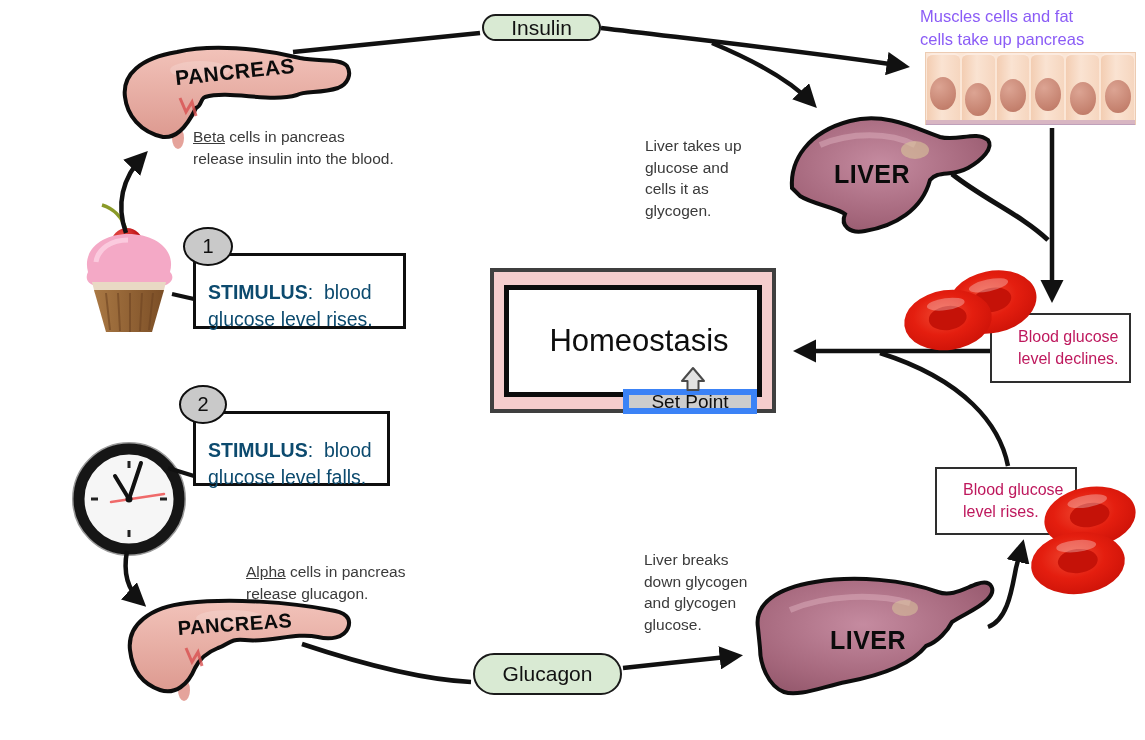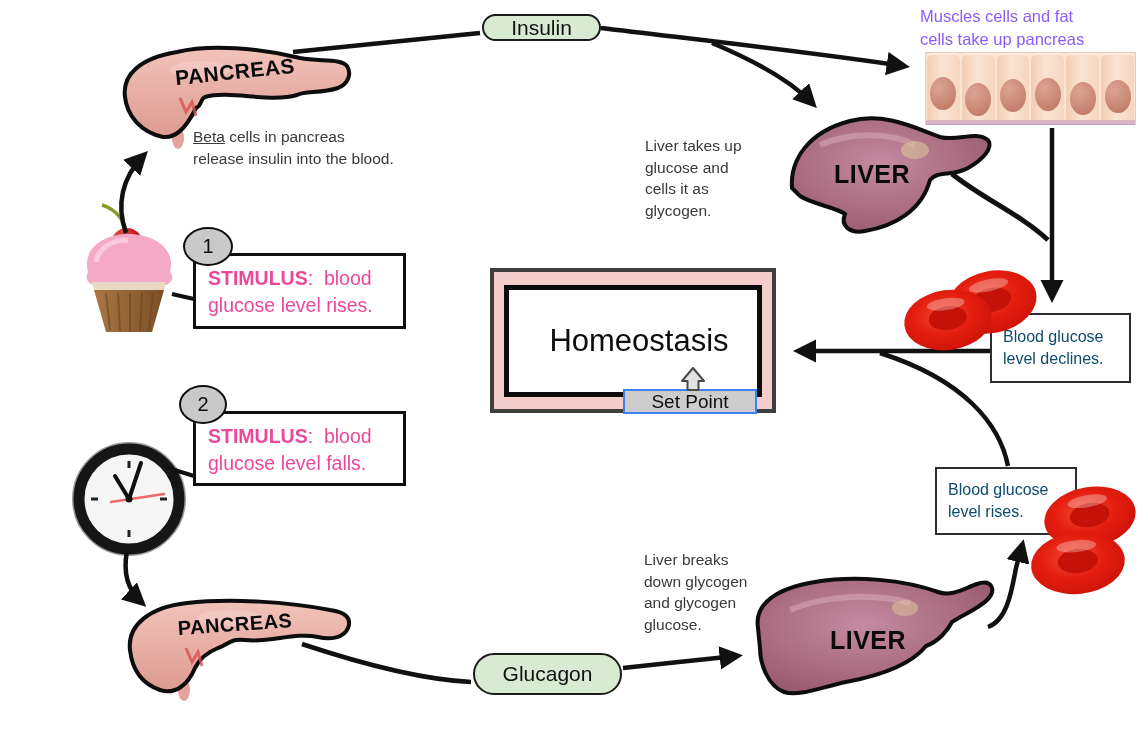--- a/index.html
+++ b/index.html
@@ -16,35 +16,35 @@
   .pill { background:#d9ead3; border:2.5px solid #1a1a1a; border-radius:21px;
           display:flex; align-items:center; justify-content:center;
           font-size:21px; color:#111; }
 
   
   .homeo-outer { background:#f5cdcd; border:4px solid #3f3f3f; }
   .homeo-inner { background:#ffffff; border:5px solid #0c0c0c; display:flex;
                  flex-direction:column; align-items:center; justify-content:center; }
   .homeo-title { font-size:31px; color:#0e0e0e; line-height:1.1; }
   .homeo-sub   { font-size:17px; color:#0e0e0e; margin-top:3px; }
-  .setpoint    { background:#cdcdcd; border:2px solid #3b82f6; display:flex;
+  .setpoint    { background:#cdcdcd; border:6px solid #3b82f6; display:flex;
                  align-items:center; justify-content:center; font-size:19px; color:#0e0e0e; }
 
   
-  .stim-box { background:#fff; border:3px solid #0f0f0f; padding:9px 12px;
-              font-size:19.5px; line-height:27px; color:#ec4899; white-space:pre-wrap; }
+  .stim-box { background:#fff; border:3px solid #0f0f0f; padding:23px 12px;
+              font-size:19.5px; line-height:27px; color:#0c4a6e; white-space:pre-wrap; }
   .stim-box b { font-weight:bold; }
   .badge { background:#c9c9c9; border:2.5px solid #0f0f0f; border-radius:50%;
            display:flex; align-items:center; justify-content:center;
            font-size:20px; color:#0f0f0f; }
 
   
   .status-box { background:#fff; border:2px solid #2e2e2e; display:flex; flex-direction:column;
-                justify-content:center; padding-left:11px; font-size:16px;
-                line-height:22px; color:#0c4a6e; }
+                justify-content:center; padding-left:26px; font-size:16px;
+                line-height:22px; color:#be185d; }
 
   
   .note { font-size:15.5px; line-height:21.5px; color:#3a3a3a; }
   .note .u { text-decoration:underline; }
   .note-line { display:block; }
   .muscle-note { font-size:16.5px; line-height:23px; color:#8b5cf6; }
 
   
   .organ-label { font-weight:bold; color:#0b0b0b; text-align:center; letter-spacing:0.5px; }
 
@@ -76,21 +76,21 @@
   <div class="abs layer1 homeo-outer" style="left:490px; top:268px; width:286px; height:145px;"></div>
   <div class="abs layer1 homeo-inner" style="left:504px; top:285px; width:258px; height:112px;padding-left:12px;">
     <div class="homeo-title">Homeostasis</div>
   </div>
   <div class="abs layer1 setpoint" style="left:623px; top:389px; width:134px; height:25px;">
     <span>Set Point</span>
   </div>
 
   <div class="abs layer1 stim-box" style="left:193px; top:253px; width:213px; height:76px;"><b>STIMULUS</b><span>:  blood glucose level rises.</span></div>
 
-  <div class="abs layer1 stim-box" style="left:193px; top:411px; width:213px; height:75px;"><b>STIMULUS</b><span>:  blood glucose level falls.</span></div>
+  <div class="abs layer1 stim-box" style="left:193px; top:411px; width:197px; height:75px;"><b>STIMULUS</b><span>:  blood glucose level falls.</span></div>
 
   <div class="abs layer1 status-box" style="left:990px; top:313px; width:141px; height:70px;">
     <span>Blood glucose</span>
     <span>level declines.</span>
   </div>
 
   <div class="abs layer1 status-box" style="left:935px; top:467px; width:142px; height:68px;">
     <span>Blood glucose</span>
     <span>level rises.</span>
   </div>
@@ -226,20 +226,24 @@
 
   <div class="abs layer3 organ-label" style="left:812px; top:160px; width:120px; font-size:25px;">LIVER</div>
 
   <div class="abs layer3 organ-label" style="left:808px; top:626px; width:120px; font-size:25px;">LIVER</div>
 
   <div class="abs layer3 note" style="left:193px; top:126px; width:240px;">
     <span class="u">Beta</span><span> cells in pancreas</span><br>
     <span>release insulin into the blood.</span>
   </div>
 
+  <div class="abs layer3 note" style="left:246px; top:561px; width:240px;">
+    <span class="u">Alpha</span><span> cells in pancreas</span><br>
+    <span>release glucagon.</span>
+  </div>
 
   <div class="abs layer3 note" style="left:645px; top:135px; width:130px;">
     <span class="note-line">Liver takes up</span>
     <span class="note-line">glucose and</span>
     <span class="note-line">cells it as</span>
     <span class="note-line">glycogen.</span>
   </div>
 
   <div class="abs layer3 note" style="left:644px; top:549px; width:135px;">
     <span class="note-line">Liver breaks</span>

